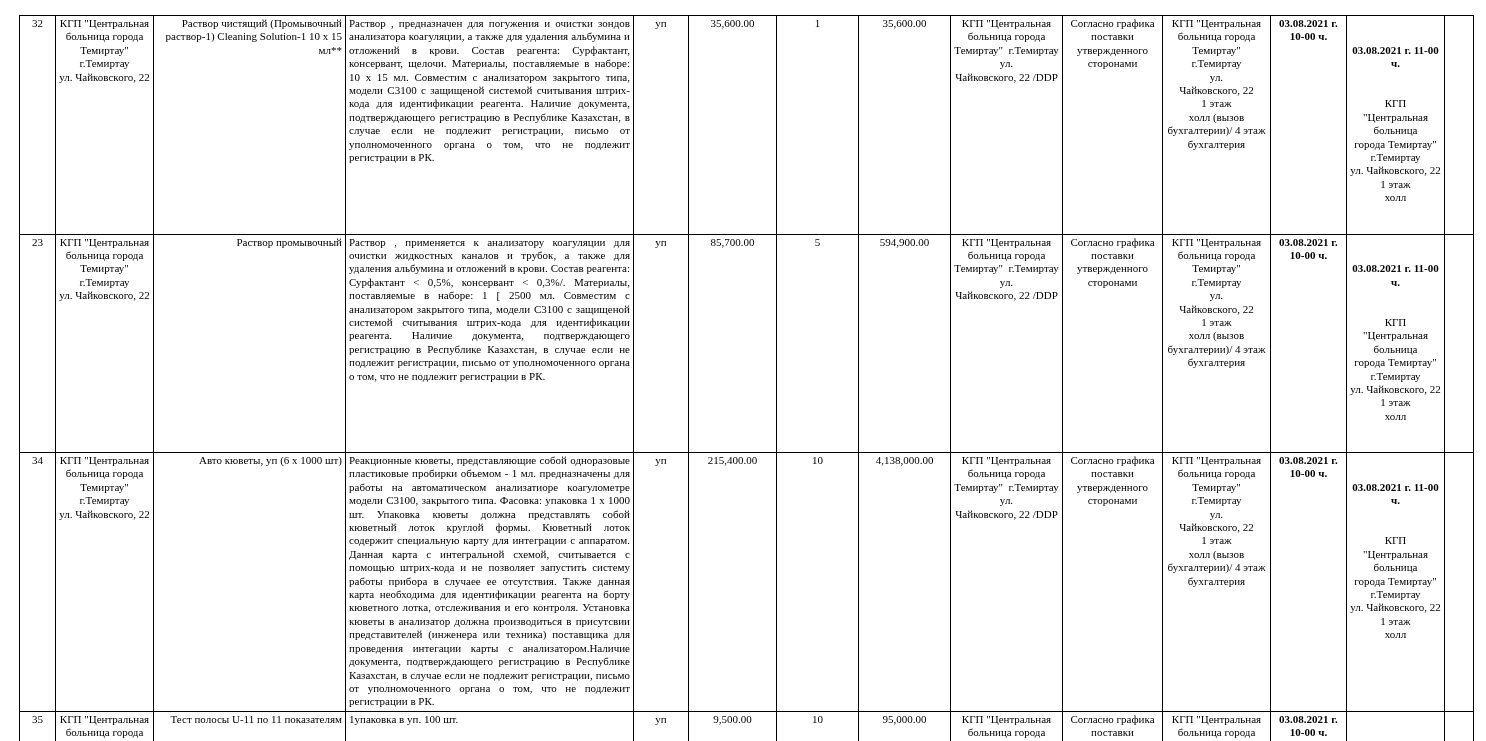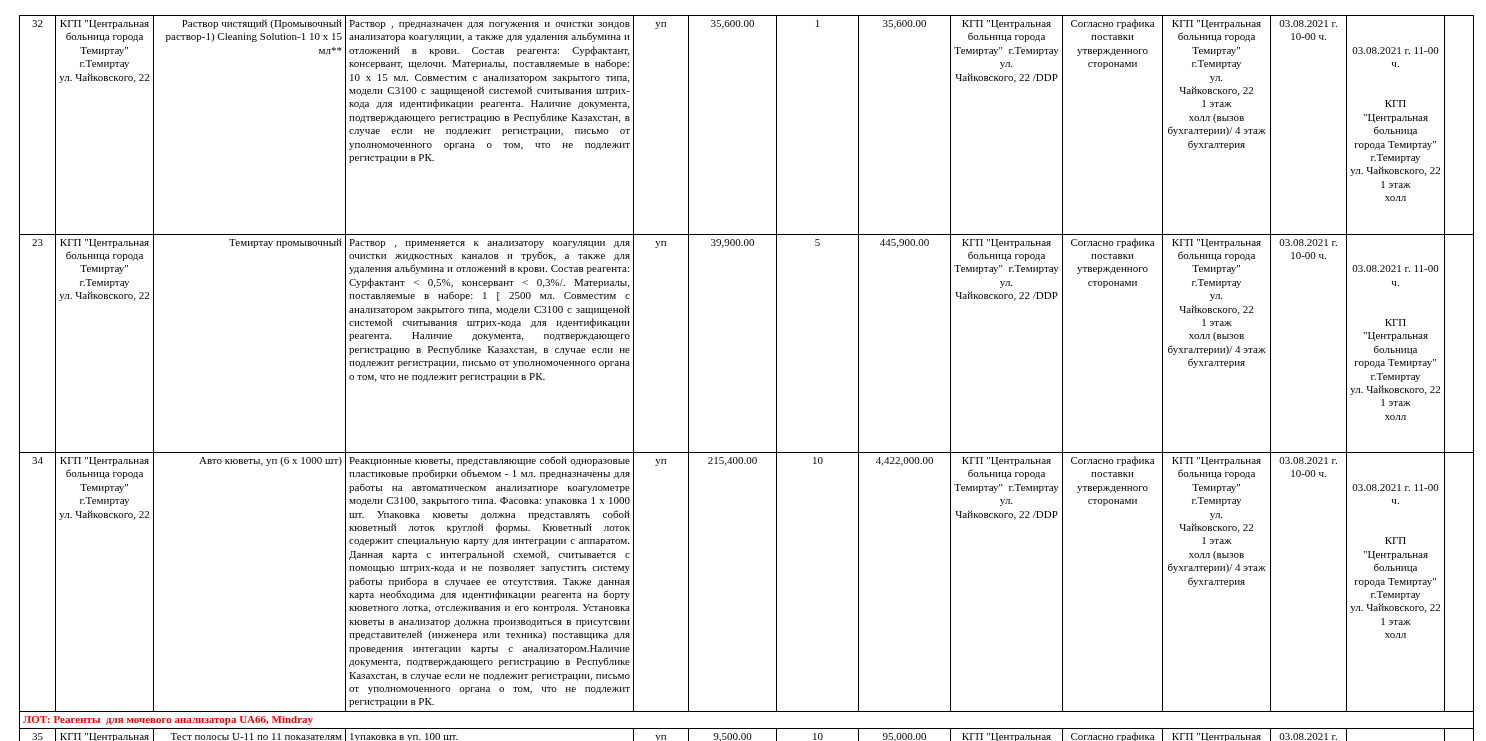--- a/index.html
+++ b/index.html
@@ -18,21 +18,21 @@
     border: 1px solid #000000;
     vertical-align: top;
     padding: 1px 3px 2px 3px;
     font-size: 11px;
     line-height: 13.4px;
     overflow: hidden;
     word-wrap: break-word;
   }
   .center { text-align: center; }
   .pre { white-space: pre-wrap; }
-  .bold { font-weight: normal; }
+  .bold { font-weight: bold; }
   .c-desc { text-align: justify; }
   .c-item { text-align: right; }
   tr.r0 { height: 151px; }
   tr.r1 { height: 163px; }
   tr.r2 { height: 209px; }
   tr.rlot { height: 17px; }
   tr.r3 { height: 125px; }
   td.lot {
     color: #FF0000;
     font-weight: bold;
@@ -113,26 +113,26 @@
         <td></td>
       </tr>
 
       <tr class="r1">
         <td class="center">23</td>
         <td class="pre center">КГП "Центральная
 больница города
 Темиртау"
 г.Темиртау
 ул. Чайковского, 22</td>
-        <td class="pre c-item">Темиртау промывочный</td>
+        <td class="pre c-item">Раствор промывочный</td>
         <td class="c-desc">Раствор , применяется к анализатору коагуляции для очистки жидкостных каналов и трубок, а также для удаления альбумина и отложений в крови. Состав реагента: Сурфактант &lt; 0,5%, консервант &lt; 0,3%/. Материалы, поставляемые в наборе: 1 [ 2500 мл. Совместим с анализатором закрытого типа, модели С3100 с защищеной системой считывания штрих-кода для идентификации реагента. Наличие документа, подтверждающего регистрацию в Республике Казахстан, в случае если не подлежит регистрации, письмо от уполномоченного органа о том, что не подлежит регистрации в РК.</td>
         <td class="center">уп</td>
-        <td class="center">39,900.00</td>
+        <td class="center">85,700.00</td>
         <td class="center">5</td>
-        <td class="center">445,900.00</td>
+        <td class="center">594,900.00</td>
         <td class="pre center">КГП "Центральная
 больница города
 Темиртау"  г.Темиртау
 ул.
 Чайковского, 22 /DDP</td>
         <td class="pre center">Согласно графика
 поставки
 утвержденного
 сторонами</td>
         <td class="pre center">КГП "Центральная
@@ -164,21 +164,21 @@
         <td class="pre center">КГП "Центральная
 больница города
 Темиртау"
 г.Темиртау
 ул. Чайковского, 22</td>
         <td class="pre c-item">Авто кюветы, уп (6 х 1000 шт)</td>
         <td class="c-desc">Реакционные кюветы, представляющие собой одноразовые пластиковые пробирки объемом - 1 мл. предназначены для работы на автоматическом анализатиоре коагулометре модели С3100, закрытого типа. Фасовка: упаковка 1 х 1000 шт. Упаковка кюветы должна представлять собой кюветный лоток круглой формы. Кюветный лоток содержит специальную карту для интеграции с аппаратом. Данная карта с интегральной схемой, считывается с помощью штрих-кода и не позволяет запустить систему работы прибора в случаее ее отсутствия. Также данная карта необходима для идентификации реагента на борту кюветного лотка, отслеживания и его контроля. Установка кюветы  в анализатор   должна производиться в присутсвии представителей (инженера или техника) поставщика для проведения интегации карты с анализатором.Наличие документа, подтверждающего регистрацию в Республике Казахстан, в случае если не подлежит регистрации, письмо от уполномоченного органа о том, что не подлежит регистрации в РК.</td>
         <td class="center">уп</td>
         <td class="center">215,400.00</td>
         <td class="center">10</td>
-        <td class="center">4,422,000.00</td>
+        <td class="center">4,138,000.00</td>
         <td class="pre center">КГП "Центральная
 больница города
 Темиртау"  г.Темиртау
 ул.
 Чайковского, 22 /DDP</td>
         <td class="pre center">Согласно графика
 поставки
 утвержденного
 сторонами</td>
         <td class="pre center">КГП "Центральная
@@ -198,23 +198,20 @@
 "Центральная больница
 города Темиртау"
 г.Темиртау
 ул. Чайковского, 22
 1 этаж
 холл</div>
         </td>
         <td></td>
       </tr>
 
-      <tr class="rlot">
-        <td class="lot" colspan="14">ЛОТ: Реагенты  для мочевого анализатора UA66, Mindray</td>
-      </tr>
 
       <tr class="r3">
         <td class="center">35</td>
         <td class="pre center">КГП "Центральная
 больница города
 Темиртау"
 г.Темиртау
 ул. Чайковского, 22</td>
         <td class="pre c-item">Тест полосы U-11 по 11 показателям</td>
         <td class="c-desc">1упаковка в уп. 100 шт.</td>

